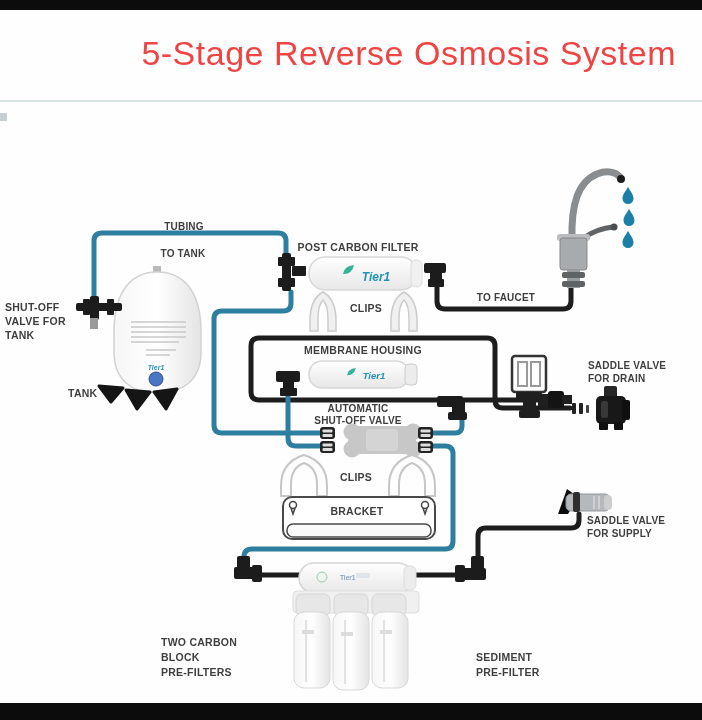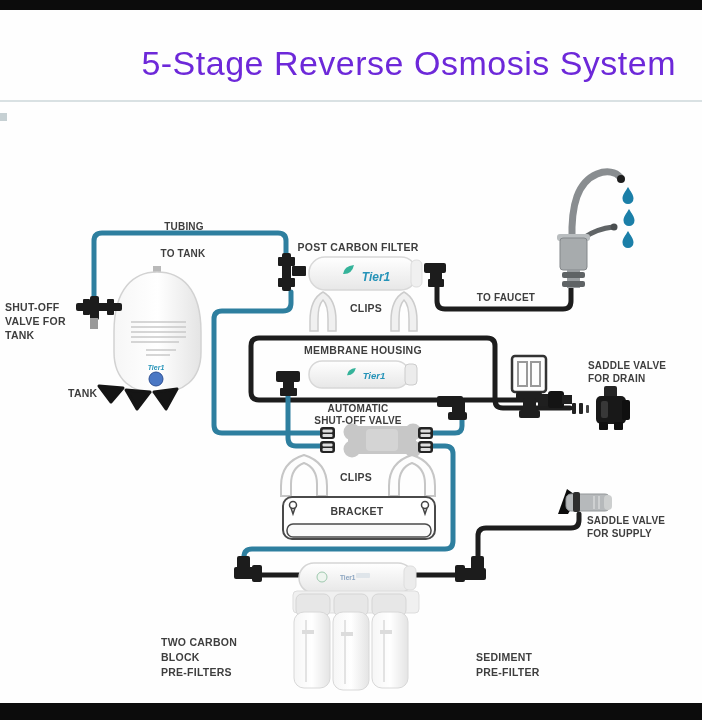--- a/index.html
+++ b/index.html
@@ -1,21 +1,21 @@
 <!DOCTYPE html>
 <html><head>
 <meta charset="utf-8">
 <style>
   html,body{margin:0;padding:0;background:#000;}
   .stage{position:relative;width:702px;height:720px;background:#fefefe;overflow:hidden;
          font-family:"Liberation Sans",sans-serif;}
   .bar{position:absolute;left:0;width:702px;background:#0c0c0c;}
   .bar.top{top:0;height:10px;}
   .bar.bottom{top:703px;height:17px;}
-  .title{position:absolute;top:44px;right:26px;font-size:34px;color:#6d28d9;
+  .title{position:absolute;top:34px;right:26px;font-size:34px;color:#ef4444;
          font-weight:400;letter-spacing:.5px;white-space:nowrap;}
   .rule{position:absolute;top:100px;left:0;width:702px;height:2px;background:#d9e1e3;}
   .tick{position:absolute;top:113px;left:0;width:7px;height:8px;background:#c6d0d3;}
   svg.diagram{position:absolute;top:0;left:0;}
   .lbl{font-weight:bold;font-size:10.5px;letter-spacing:.25px;}
   .lblsm{font-weight:bold;font-size:10px;letter-spacing:.2px;}
 </style>
 </head>
 <body>
 

